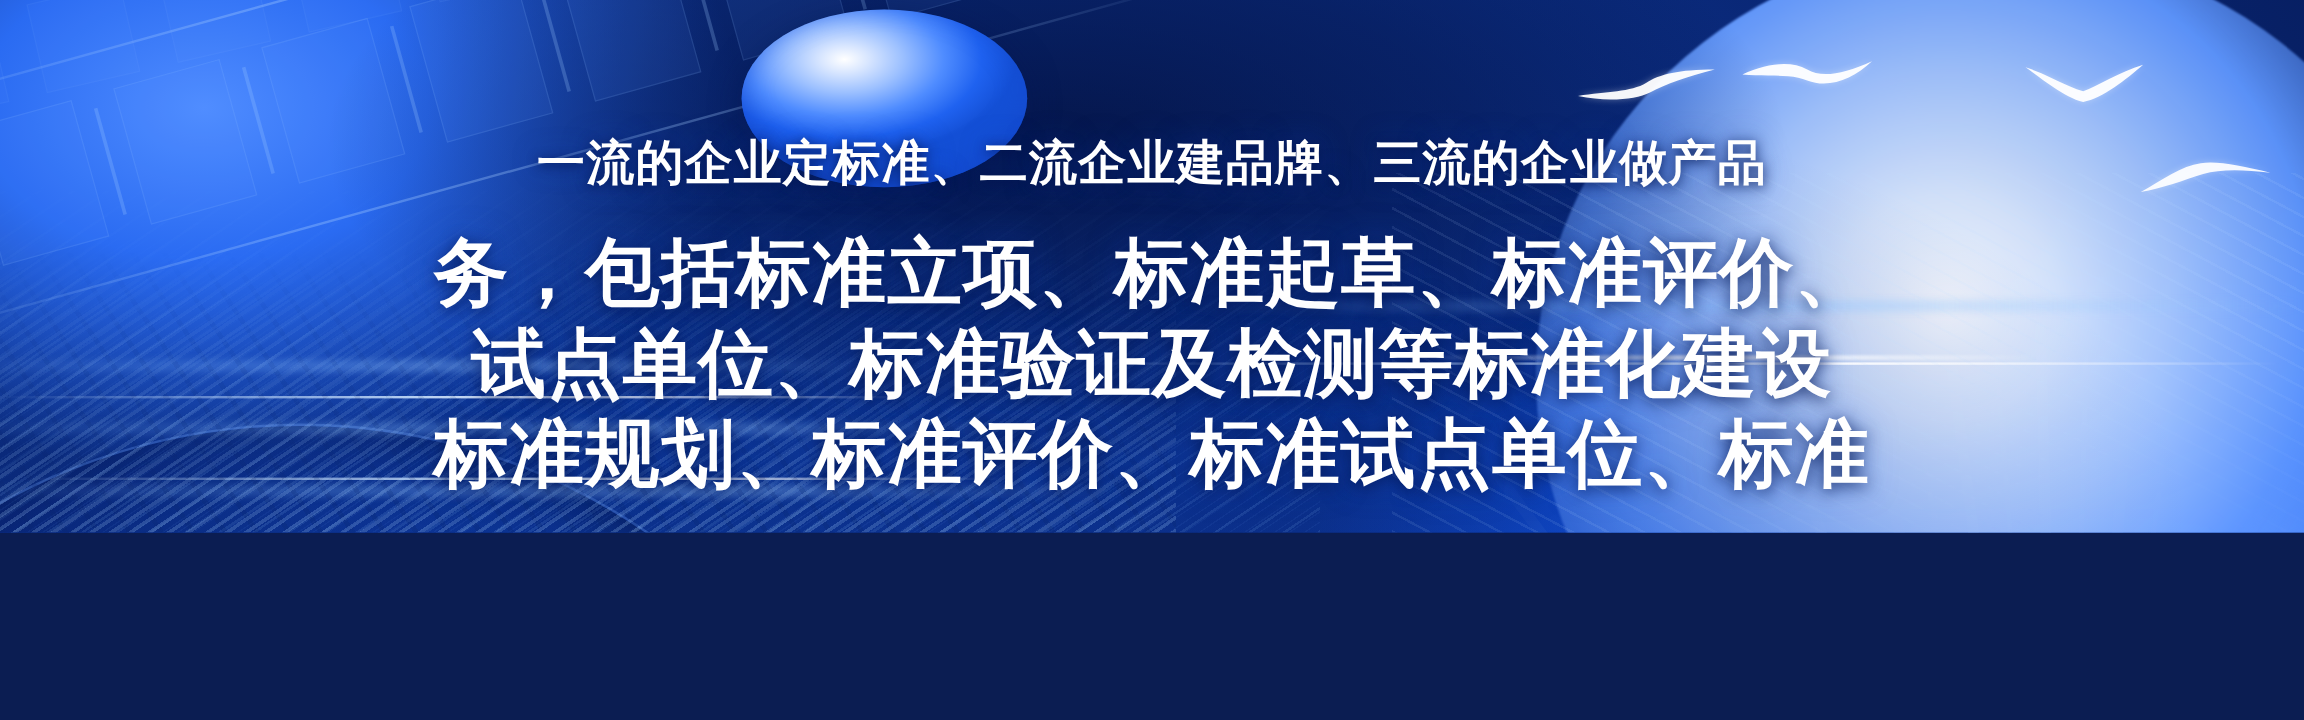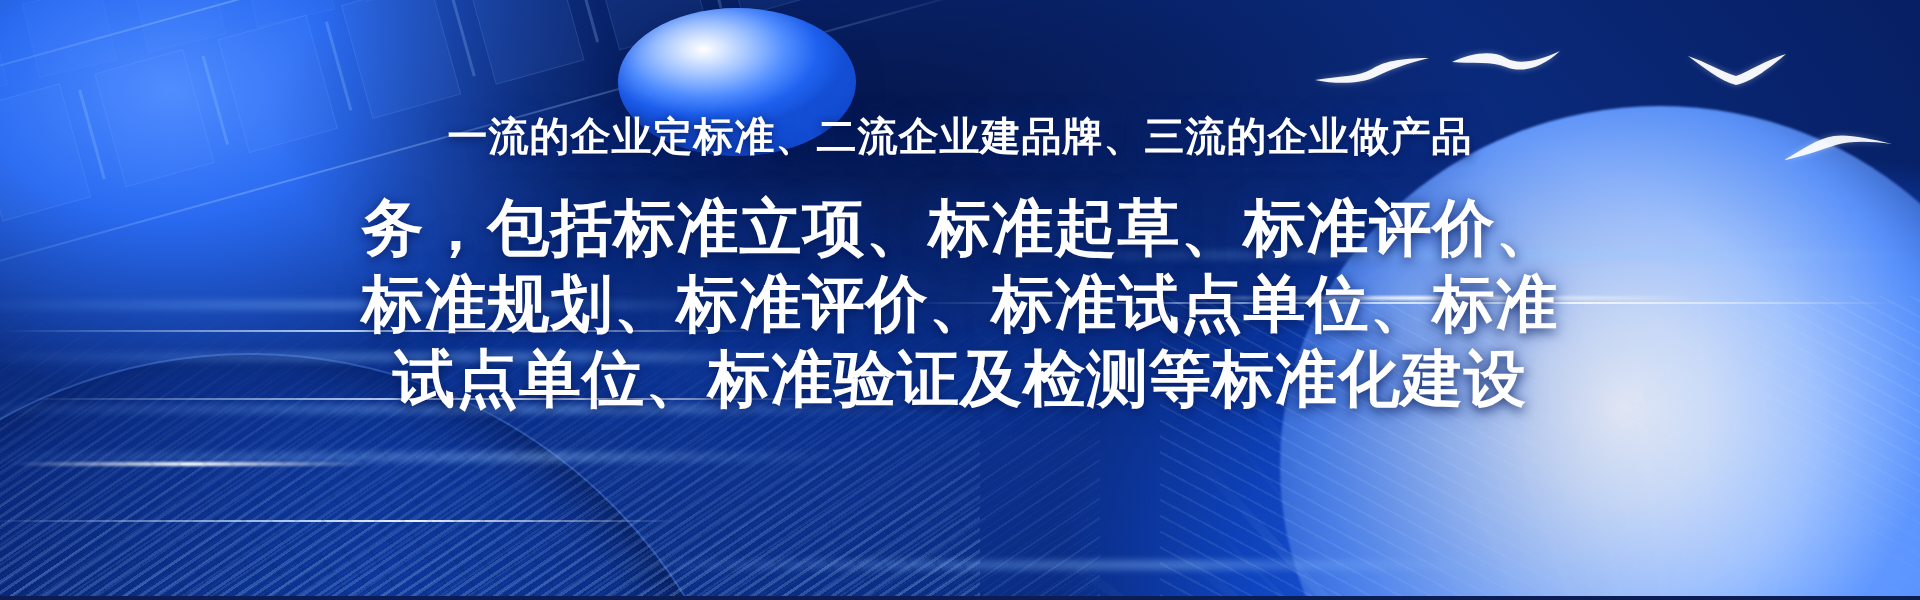--- a/index.html
+++ b/index.html
@@ -1,21 +1,21 @@
 <!DOCTYPE html>
 <html><head>
 <meta charset="utf-8">
 <style>
   * { margin:0; padding:0; box-sizing:border-box; }
   html,body { background:#0b1d52; }
 
   .banner{
     position:relative;
     width:1920px;
-    height:596px;
+    height:444px;
     overflow:hidden;
     font-family:"Liberation Sans","DejaVu Sans",sans-serif;
     background:#0a2d86;
   }
 
   
   .bg-base{
     position:absolute; inset:0;
     background:
       radial-gradient(ellipse 900px 520px at 1760px 560px, #9dc2ff 0%, #5a93ff 16%, #2062f0 38%, #0f48c8 58%, rgba(10,45,134,0) 78%),
@@ -313,18 +313,18 @@
   <div class="gull" style="left:1782px; top:130px;">
     <svg width="112" height="34" viewBox="0 0 112 34">
       <path d="M2 30 C20 20 36 8 52 6 C66 4 86 8 110 14 C86 11 68 11 54 15 C38 20 20 27 2 30 Z" fill="#ffffff" opacity="0.92"></path>
     </svg>
   </div>
 
   <div class="content">
     <div class="tagline">一流的企业定标准、二流企业建品牌、三流的企业做产品</div>
     <div class="headline" id="headline">
         <span class="ln">务，包括标准立项、标准起草、标准评价、</span>
+        <span class="ln">试点单位、标准验证及检测等标准化建设</span>
         <span class="ln">标准规划、标准评价、标准试点单位、标准</span>
-        <span class="ln">试点单位、标准验证及检测等标准化建设</span>
       </div>
   </div>
 
 </div>
 
 </body></html>

